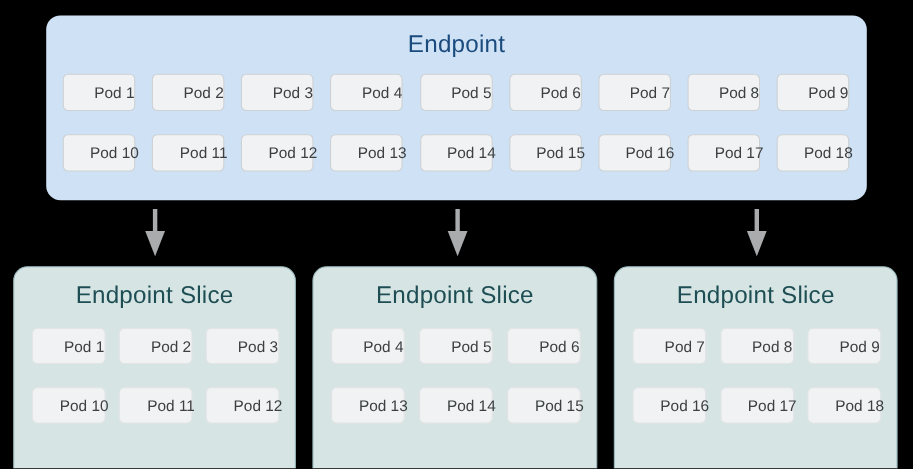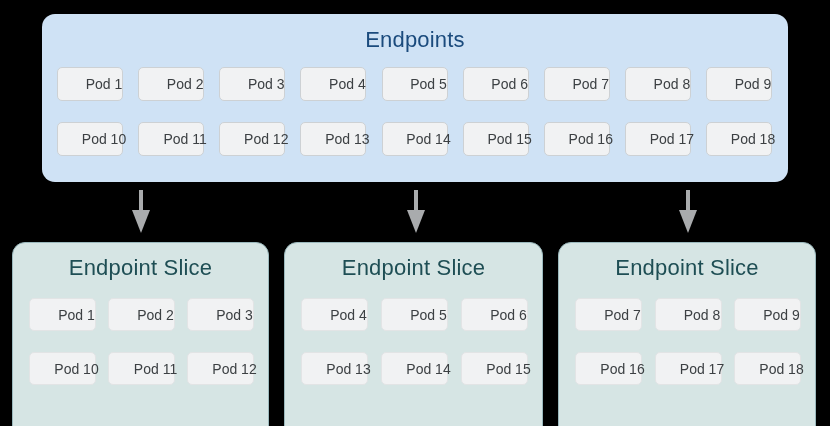--- a/index.html
+++ b/index.html
@@ -111,21 +111,21 @@
     height: 33px;
     border-color: #e2e4e5;
   }
 </style>
 </head>
 <body>
 
 <div class="canvas">
 
   <section class="endpoints-box">
-    <h2 class="endpoints-title">Endpoints</h2>
+    <h2 class="endpoints-title">Endpoint</h2>
     <div class="endpoints-pods">
       <div class="pod-row">
           <div class="pod">Pod 1</div>
           <div class="pod">Pod 2</div>
           <div class="pod">Pod 3</div>
           <div class="pod">Pod 4</div>
           <div class="pod">Pod 5</div>
           <div class="pod">Pod 6</div>
           <div class="pod">Pod 7</div>
           <div class="pod">Pod 8</div>

